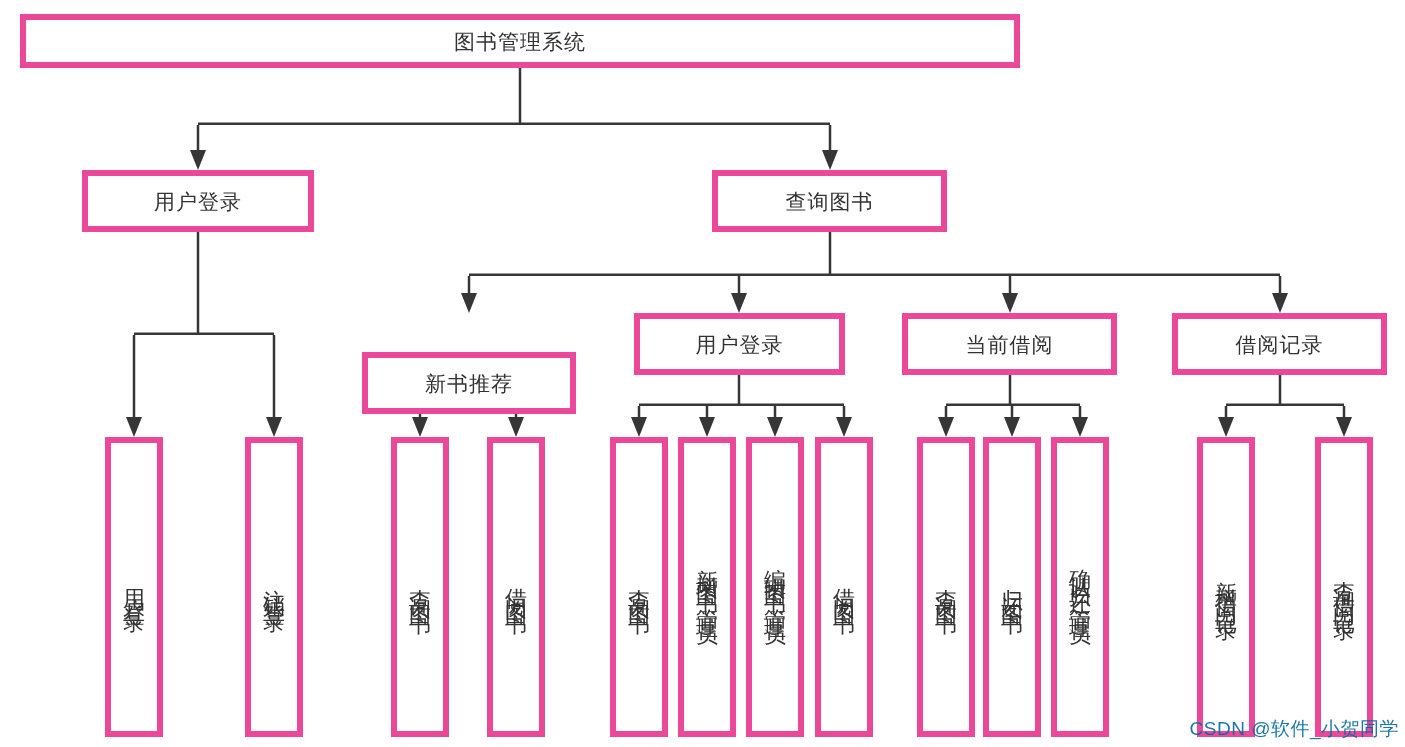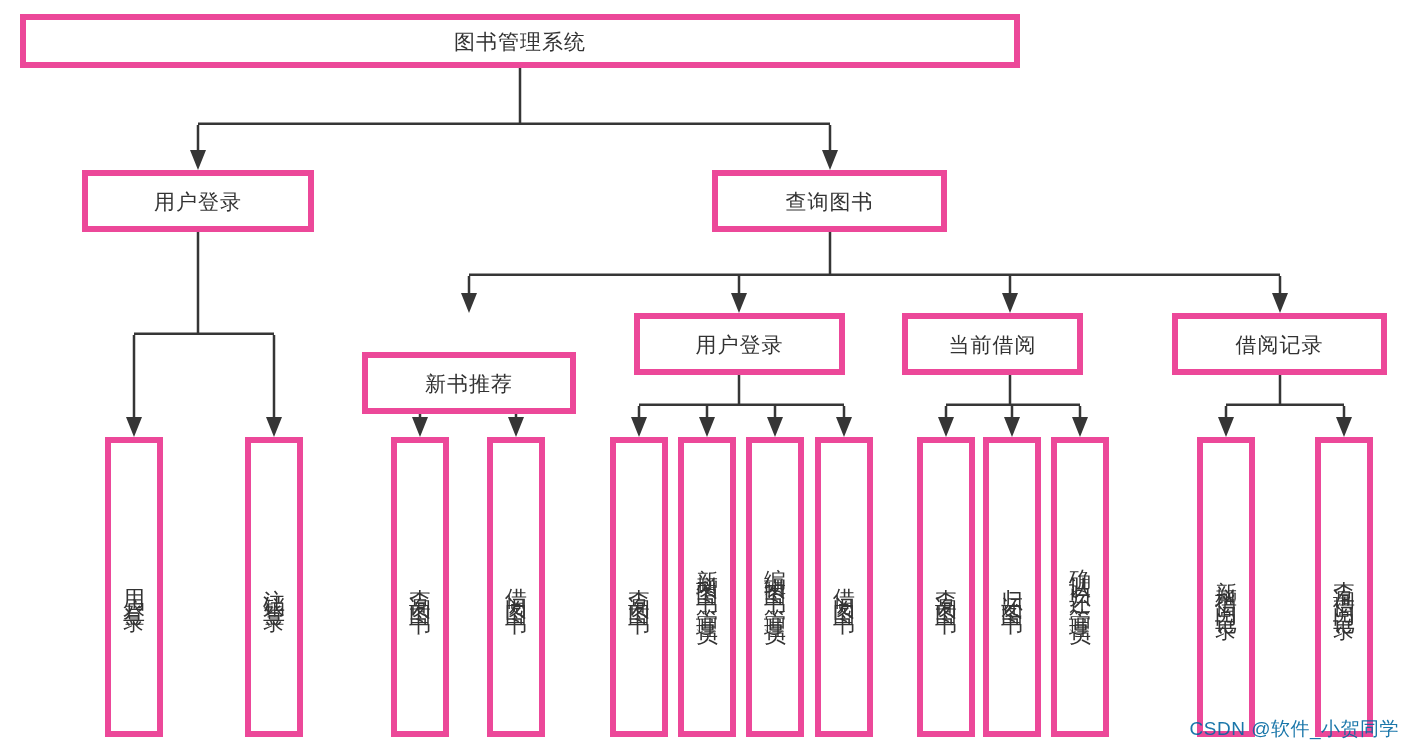--- a/index.html
+++ b/index.html
@@ -115,21 +115,21 @@
       M1336 417 L1352 417 L1344 437 Z"></path>
   </svg>
 
   <div class="box h-box" style="left:20px; top:14px; width:1000px; height:54px;">图书管理系统</div>
 
   <div class="box h-box" style="left:82px; top:170px; width:232px; height:62px;">用户登录</div>
   <div class="box h-box" style="left:712px; top:170px; width:235px; height:62px;">查询图书</div>
 
   <div class="box h-box" style="left:362px; top:313px; width:214px; height:62px;margin-top:39px;">新书推荐</div>
   <div class="box h-box" style="left:634px; top:313px; width:211px; height:62px;">用户登录</div>
-  <div class="box h-box" style="left:902px; top:313px; width:181px; height:62px;">当前借阅</div>
+  <div class="box h-box" style="left:902px; top:313px; width:215px; height:62px;">当前借阅</div>
   <div class="box h-box" style="left:1172px; top:313px; width:215px; height:62px;">借阅记录</div>
 
   <div class="box v-box" style="left:105px; top:437px; width:58px; height:300px;">用户登录</div>
   <div class="box v-box" style="left:245px; top:437px; width:58px; height:300px;">注销登录</div>
 
   <div class="box v-box" style="left:391px; top:437px; width:58px; height:300px;">查询图书</div>
   <div class="box v-box" style="left:487px; top:437px; width:58px; height:300px;">借阅图书</div>
 
   <div class="box v-box" style="left:610px; top:437px; width:58px; height:300px;">查询图书</div>
   <div class="box v-box" style="left:678px; top:437px; width:58px; height:300px;">新增图书（管理员）</div>

